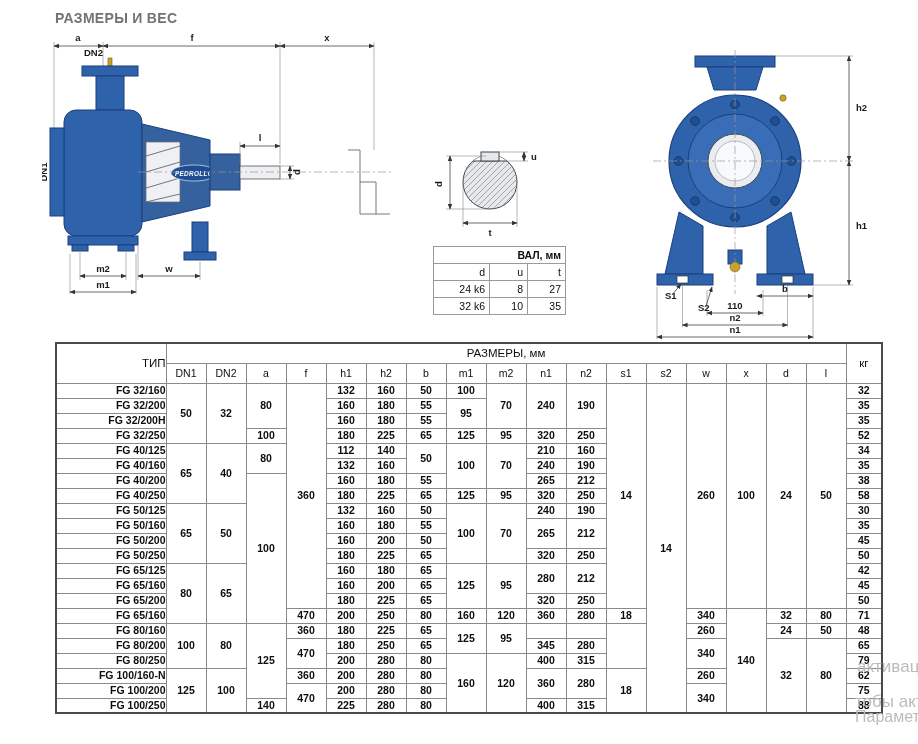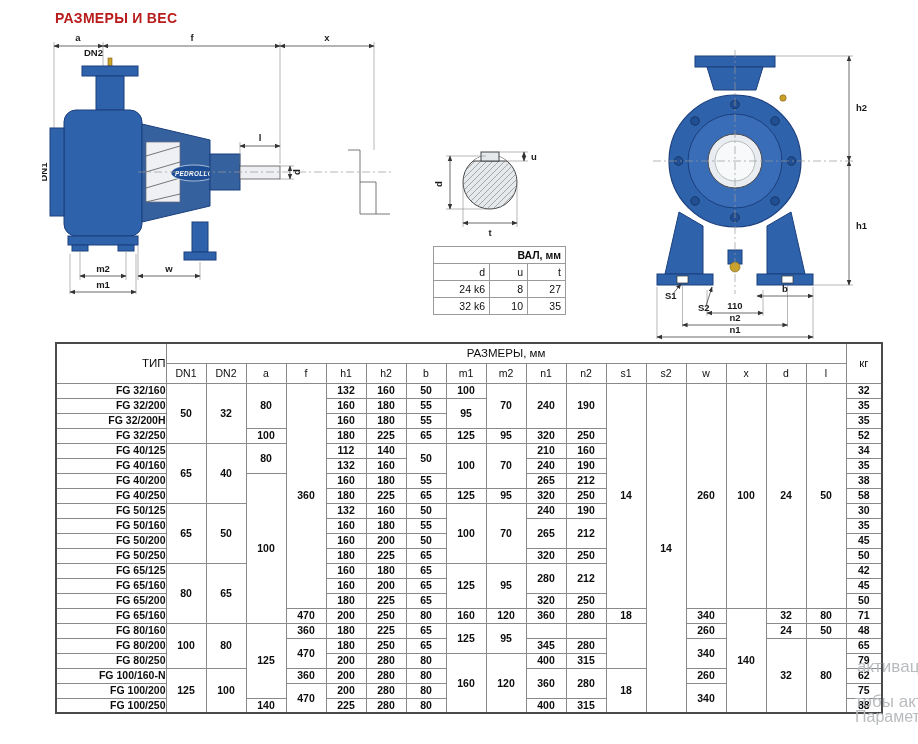--- a/index.html
+++ b/index.html
@@ -1,20 +1,20 @@
 <!DOCTYPE html>
 <html><head>
 <meta charset="utf-8">
 <style>
   *{box-sizing:border-box;margin:0;padding:0}
   body{background:#ddd}
   .page{position:relative;width:918px;height:744px;background:#fff;overflow:hidden;
         font-family:"Liberation Sans","DejaVu Sans",sans-serif;color:#111}
   .page-title{position:absolute;left:55px;top:10px;font-size:14px;font-weight:bold;
-              color:#b91c1c;letter-spacing:.3px}
+              color:#737373;letter-spacing:.3px}
   .drawing{position:absolute}
   svg text{font-family:"Liberation Sans","DejaVu Sans",sans-serif}
   .dim-t{font-size:9.5px;font-weight:bold;fill:#1a1a1a}
   .brand-t{font-size:6.3px;font-weight:bold;font-style:italic;fill:#fff;letter-spacing:.4px}
   .dim-l{stroke:#444;stroke-width:.8;fill:none}
   .ext-l{stroke:#888;stroke-width:.6;fill:none}
   .thin-l{stroke:#555;stroke-width:.8;fill:none}
   .pump{fill:#2e62aa;stroke:#1b3f7e;stroke-width:1}
   .pump2{fill:#35629f;stroke:#1b3f7e;stroke-width:1}
   .steel{fill:#edeff2;stroke:#555;stroke-width:.8}

